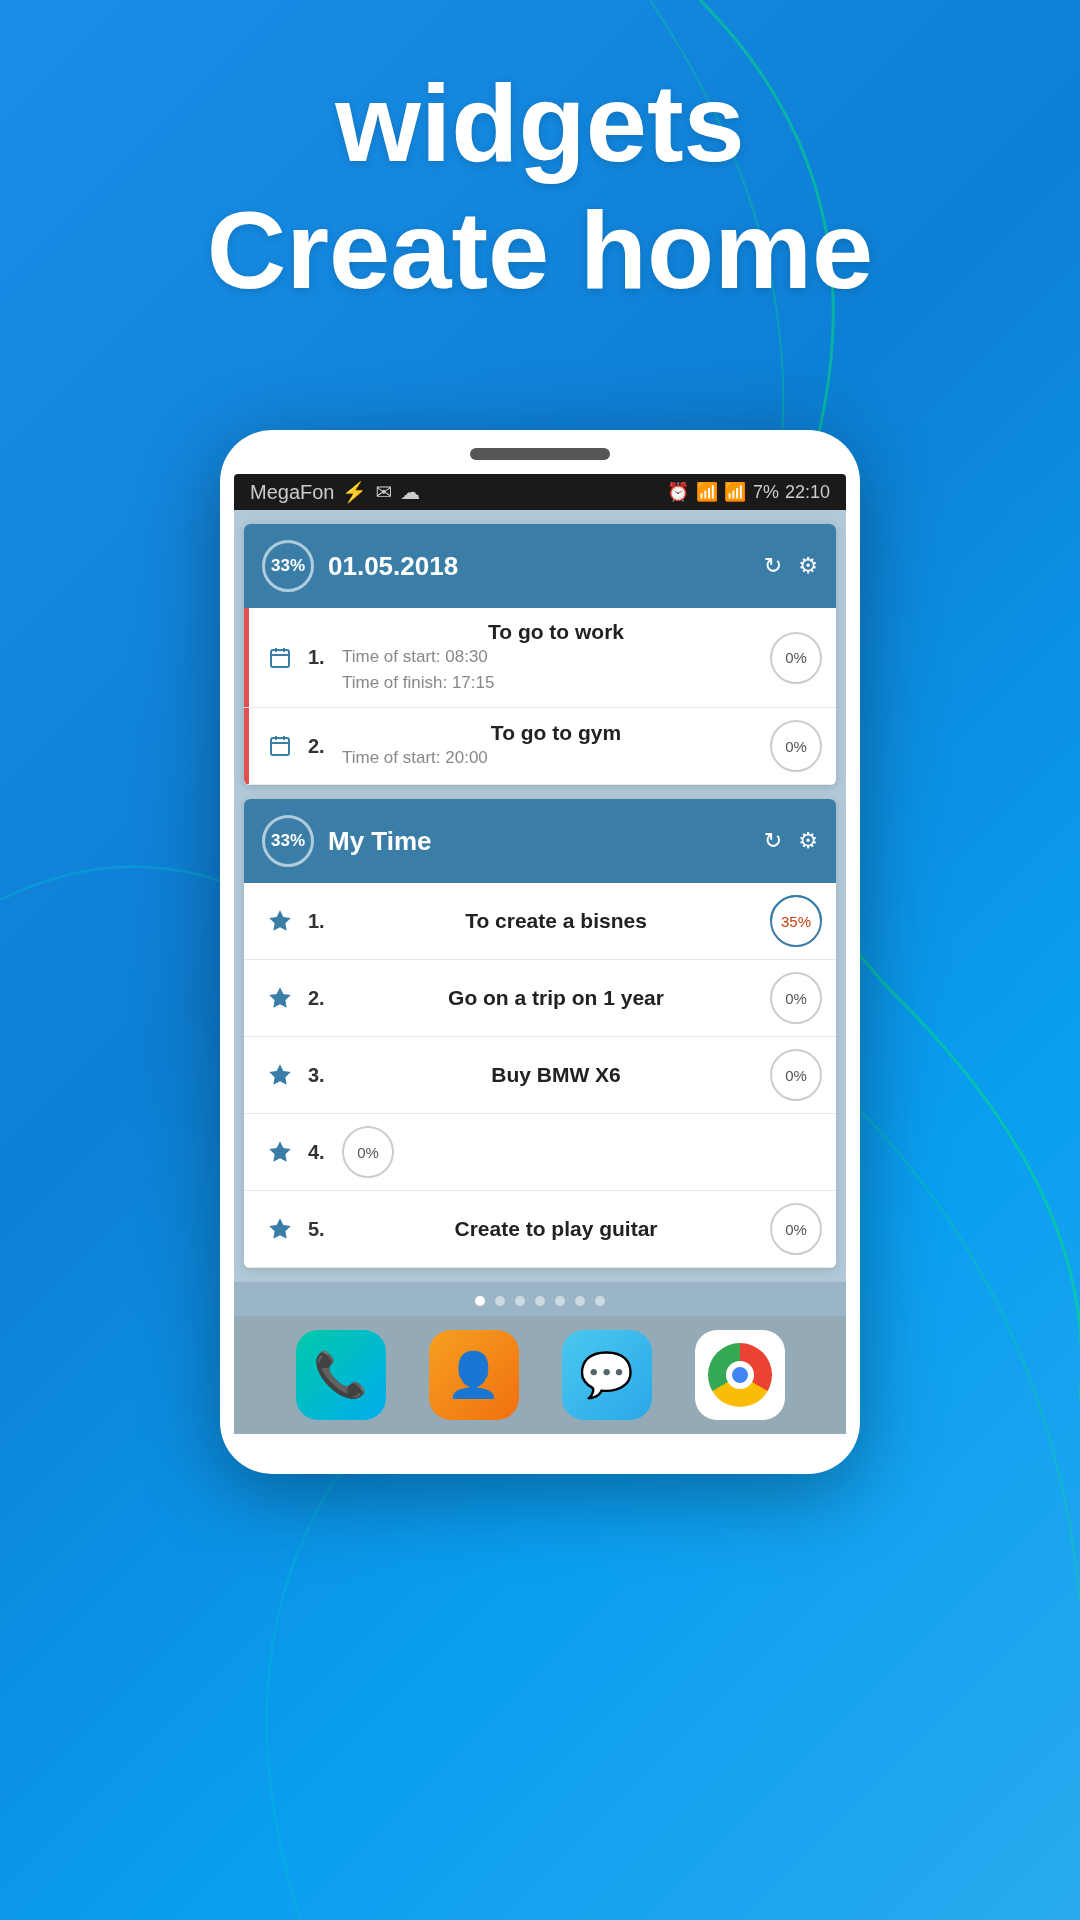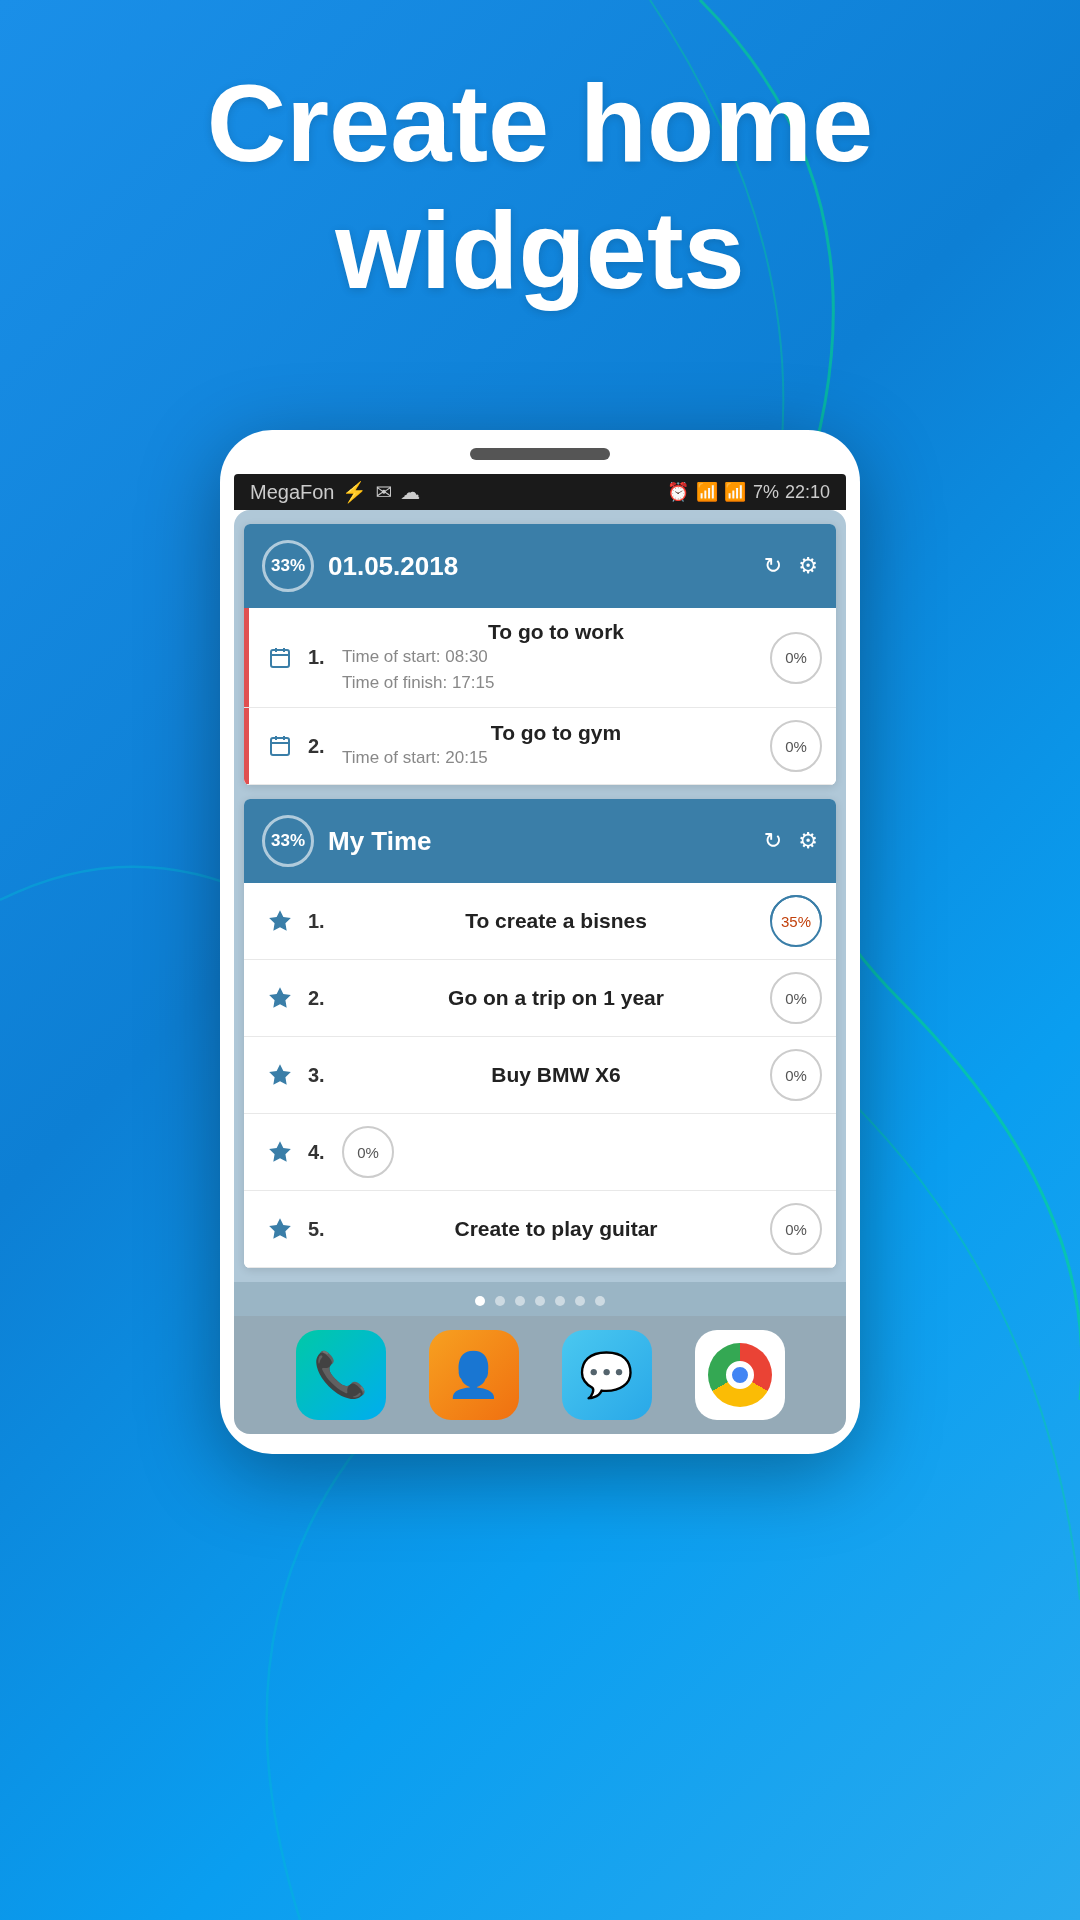--- a/index.html
+++ b/index.html
@@ -36,21 +36,21 @@
     
     .phone-wrap {
       position: absolute;
       top: 430px;
       left: 50%;
       transform: translateX(-50%);
       width: 640px;
       background: white;
       border-radius: 52px;
       box-shadow: 0 20px 80px rgba(0,0,0,0.35);
-      padding: 18px 14px 20px 14px;
+      padding: 18px 14px 40px 14px;
     }
 
     
     .phone-notch {
       width: 140px;
       height: 12px;
       background: #555;
       border-radius: 6px;
       margin: 0 auto 14px auto;
     }
@@ -68,21 +68,20 @@
     }
     .status-left { display: flex; gap: 8px; align-items: center; }
     .status-right { display: flex; gap: 6px; align-items: center; font-size: 18px; }
 
     
     .phone-screen {
       background: #b0c8d8;
       min-height: 900px;
       overflow: hidden;
       position: relative;
-      border-radius: 16px;
     }
 
     
     .widget {
       background: white;
       margin: 14px 10px;
       border-radius: 6px;
       overflow: hidden;
       box-shadow: 0 2px 8px rgba(0,0,0,0.12);
     }
@@ -280,22 +279,22 @@
 </head>
 <body>
 
 <svg class="bg-swirl" viewBox="0 0 1080 1920" xmlns="http://www.w3.org/2000/svg">
   <path d="M700 0 Q900 200 800 500 Q700 800 900 1000 Q1100 1200 1080 1400" stroke="#00e676" stroke-width="3" fill="none" opacity="0.5"></path>
   <path d="M650 0 Q850 300 750 600 Q650 900 850 1100 Q1050 1300 1080 1600" stroke="#00e676" stroke-width="2" fill="none" opacity="0.3"></path>
   <path d="M0 900 Q200 800 400 1000 Q600 1200 400 1400 Q200 1600 300 1920" stroke="#00bcd4" stroke-width="2.5" fill="none" opacity="0.4"></path>
 </svg>
 
 <div class="hero-text">
+  <div>widgets</div>
   <div>Create home</div>
-  <div>widgets</div>
 </div>
 
 <div class="phone-wrap">
   <div class="phone-notch"></div>
 
   <div class="status-bar">
     <div class="status-left">
       <span>MegaFon</span>
       <span>⚡</span>
       <span>✉</span>
@@ -351,21 +350,21 @@
           <svg width="24" height="24" viewBox="0 0 24 24" fill="#3a7ea8">
               <rect x="3" y="4" width="18" height="17" rx="2" fill="none" stroke="#3a7ea8" stroke-width="2"></rect>
               <line x1="3" y1="9" x2="21" y2="9" stroke="#3a7ea8" stroke-width="2"></line>
               <line x1="8" y1="2" x2="8" y2="6" stroke="#3a7ea8" stroke-width="2"></line>
               <line x1="16" y1="2" x2="16" y2="6" stroke="#3a7ea8" stroke-width="2"></line>
             </svg>
         </div>
         <div class="task-number">2.</div>
         <div class="task-content">
           <div class="task-title">To go to gym</div>
-          <div class="task-subtitle">Time of start: 20:15</div>
+          <div class="task-subtitle">Time of start: 20:00</div>
         </div>
         <div class="task-progress">
           <span>0%</span>
         </div>
       </div>
     </div>
 
     <div class="widget">
       <div class="widget-header">
         <div class="progress-circle">

